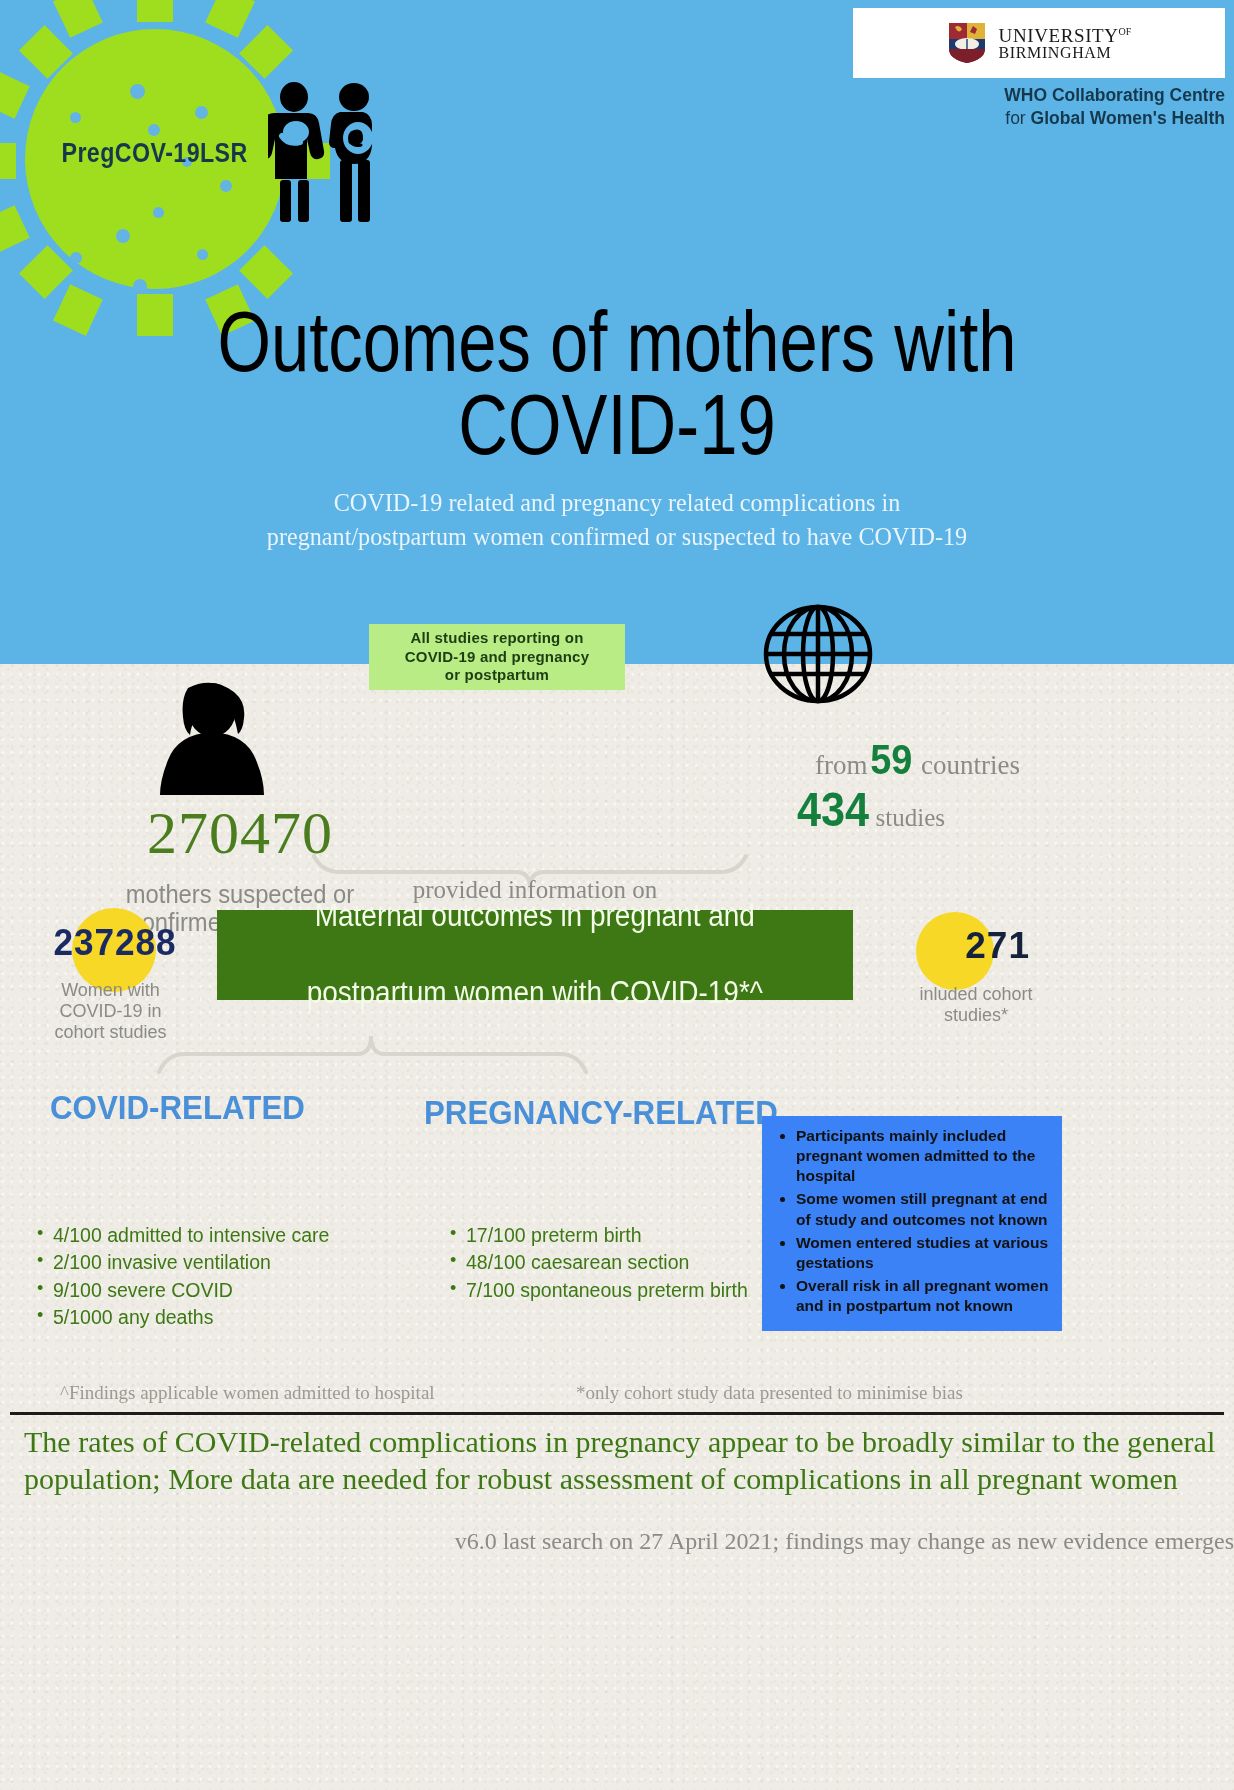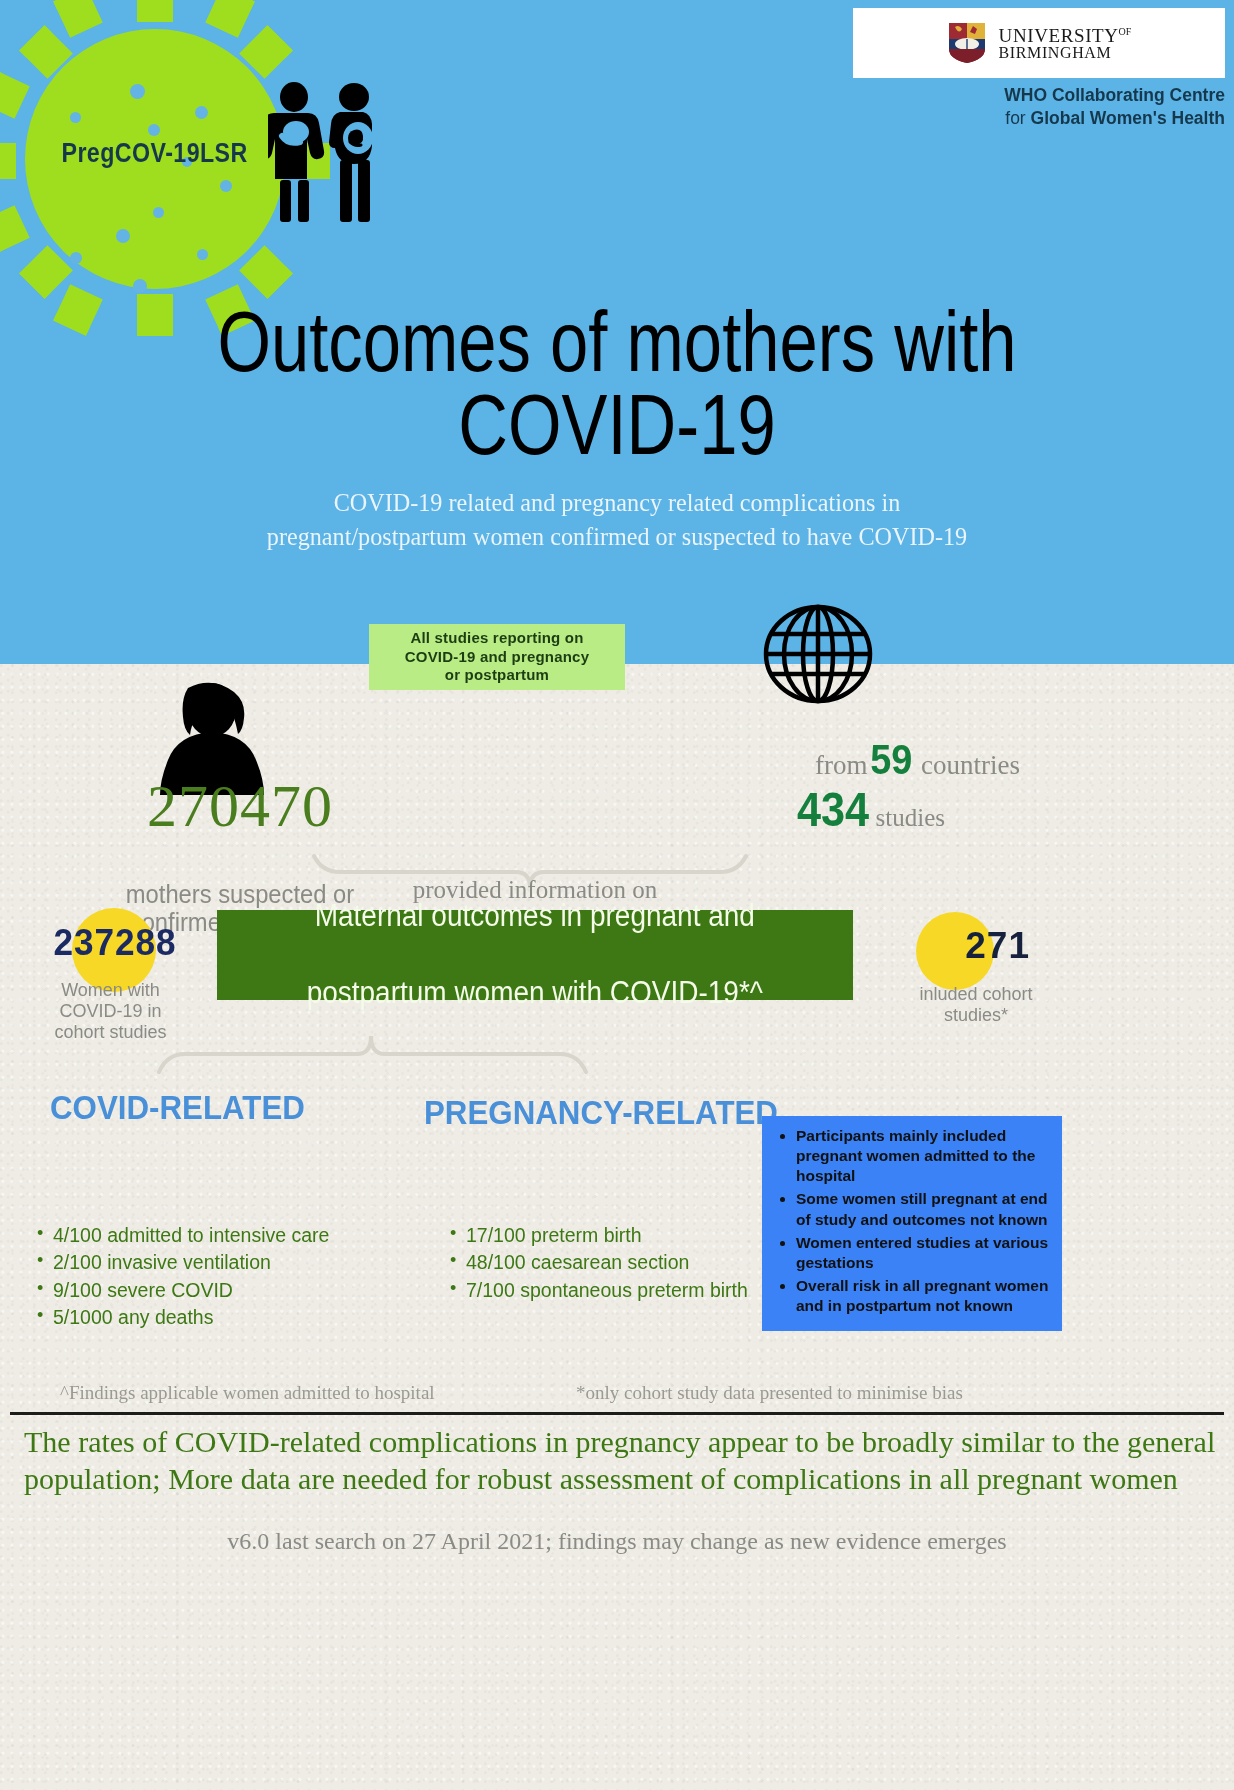--- a/index.html
+++ b/index.html
@@ -77,21 +77,21 @@
       radial-gradient(circle at 62% 46%, rgba(0,0,0,.03) 0 1.3px, transparent 1.7px),
       radial-gradient(circle at 33% 78%, rgba(255,255,255,.5) 0 1.4px, transparent 1.8px),
       radial-gradient(circle at 84% 12%, rgba(0,0,0,.022) 0 1.1px, transparent 1.5px),
       #eeece4;
     background-size:11px 9px, 13px 11px, 9px 13px, 15px 12px, auto;
   }
 
   
   .mom{position:absolute;left:152px;top:680px;width:120px;height:115px;}
   .big-num{
-    position:absolute;left:60px;top:772px;width:360px;text-align:center;
+    position:absolute;left:60px;top:799px;width:360px;text-align:center;
     font-family:"Liberation Serif", serif;font-size:60px;color:#4a7d1e;
     letter-spacing:1px;
   }
   .big-cap{
     position:absolute;left:50px;top:880px;width:380px;text-align:center;
     font-family:"Liberation Sans", sans-serif;font-size:25px;line-height:1.12;
     color:#8b8b86;transform:scaleX(.95);transform-origin:center top;
   }
 
   .green-tag{
@@ -202,21 +202,21 @@
   .foot-notes .fb{position:absolute;left:576px;top:0;}
 
   .rule{position:absolute;left:10px;top:1412px;width:1214px;height:3px;background:#1c1c1c;}
 
   .conclusion{
     position:absolute;left:24px;top:1424px;width:1200px;
     font-family:"Liberation Serif", serif;font-size:30px;line-height:1.22;
     color:#3d7814;
   }
   .version{
-    position:absolute;left:0;top:1528px;width:1234px;text-align:center;
+    position:absolute;left:0;top:1528px;width:1234px;text-align:right;
     font-family:"Liberation Serif", serif;font-size:24px;color:#8b8b86;
   }
 </style>
 </head>
 <body>
 
 <div class="page">
 
   <div class="header">
 

